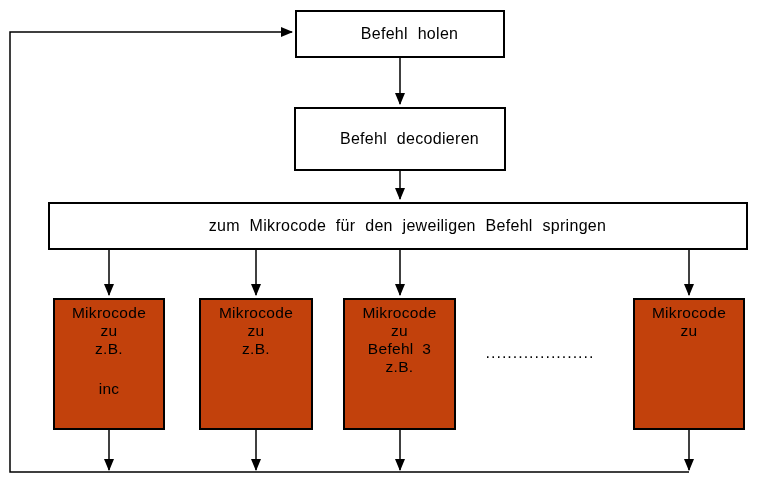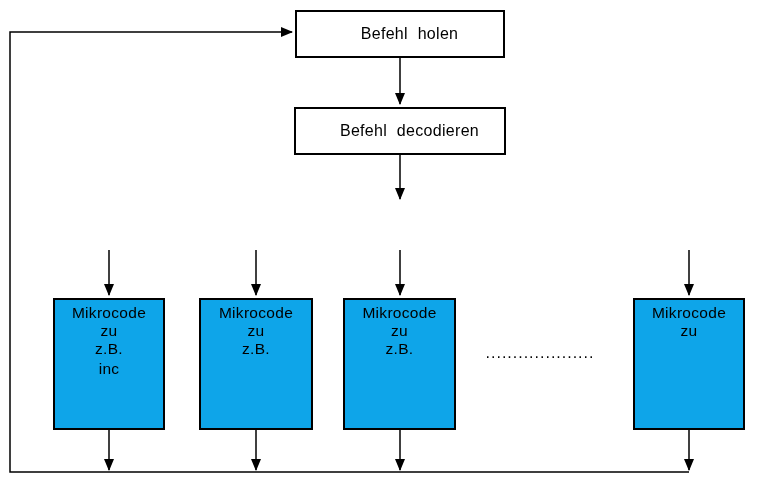--- a/index.html
+++ b/index.html
@@ -28,33 +28,33 @@
     text-align: center;
     font-size: 16px;
     letter-spacing: 0.3px;
     word-spacing: 5px;
     padding-left: 19px;
   }
   .mbox {
     position: absolute;
     box-sizing: border-box;
     border: 2px solid #000000;
-    background: #0ea5e9;
+    background: #c2410c;
     top: 298px;
     height: 132px;
     text-align: center;
     font-size: 15.5px;
     letter-spacing: 0.3px;
     word-spacing: 4px;
     padding-top: 4px;
   }
   .mbox div { line-height: 18px; height: 18px; }
-  .mbox .mnemonic { margin-top: 2px; }
+  .mbox .mnemonic { margin-top: 22px; }
   #node-fetch    { left: 295px; top: 10px;  width: 210px; height: 48px; }
-  #node-decode   { left: 294px; top: 107px; width: 212px; height: 48px; }
+  #node-decode   { left: 294px; top: 107px; width: 212px; height: 64px; }
   #node-dispatch { left: 48px;  top: 202px; width: 700px; height: 48px; }
   #mbox-1 { left: 53px;  width: 112px; }
   #mbox-2 { left: 199px; width: 114px; }
   #mbox-3 { left: 343px; width: 113px; }
   #mbox-4 { left: 633px; width: 112px; }
   #ellipsis {
     position: absolute;
     left: 468px; top: 344px; width: 144px;
     text-align: center;
     font-size: 16px;
@@ -91,37 +91,41 @@
   </svg>
 
   <div class="node" id="node-fetch">
     <span>Befehl holen</span>
   </div>
 
   <div class="node" id="node-decode">
     <span>Befehl decodieren</span>
   </div>
 
+  <div class="node" id="node-dispatch">
+    <span>zum Mikrocode für den jeweiligen Befehl springen</span>
+  </div>
 
   <div class="mbox" id="mbox-1">
     <div>Mikrocode</div>
     <div>zu</div>
     <div>z.B.</div>
     <div class="mnemonic">inc</div>
   </div>
 
   <div class="mbox" id="mbox-2">
     <div>Mikrocode</div>
     <div>zu</div>
     <div>z.B.</div>
   </div>
 
   <div class="mbox" id="mbox-3">
     <div>Mikrocode</div>
     <div>zu</div>
+    <div>Befehl 3</div>
     <div>z.B.</div>
   </div>
 
   <div class="mbox" id="mbox-4">
     <div>Mikrocode</div>
     <div>zu</div>
   </div>
 
   <div id="ellipsis">....................</div>
 

